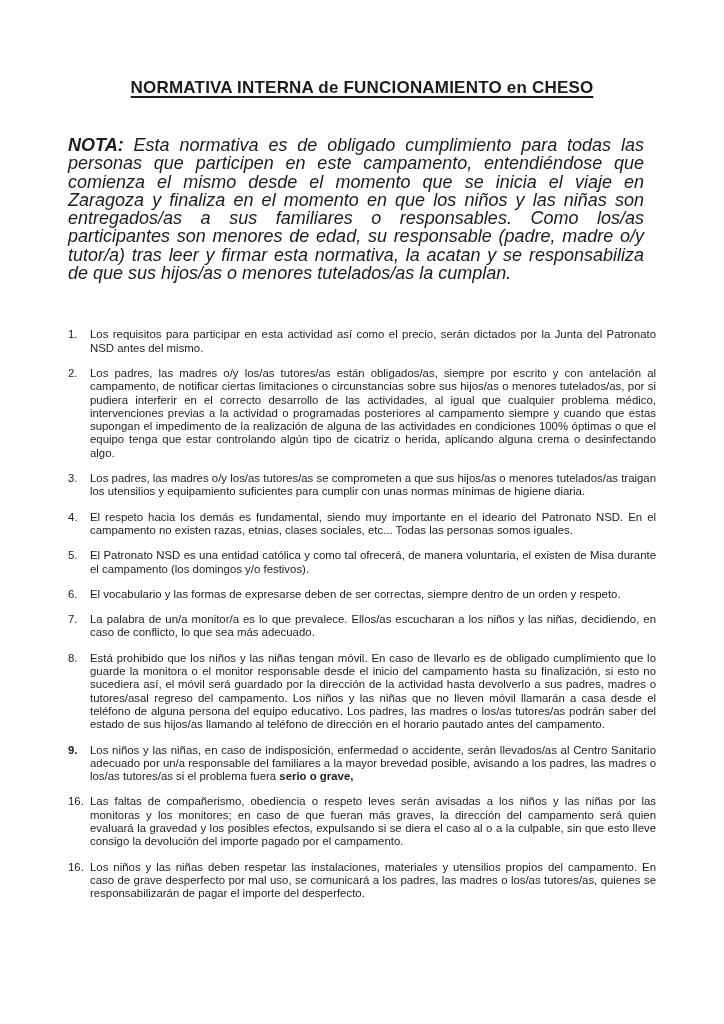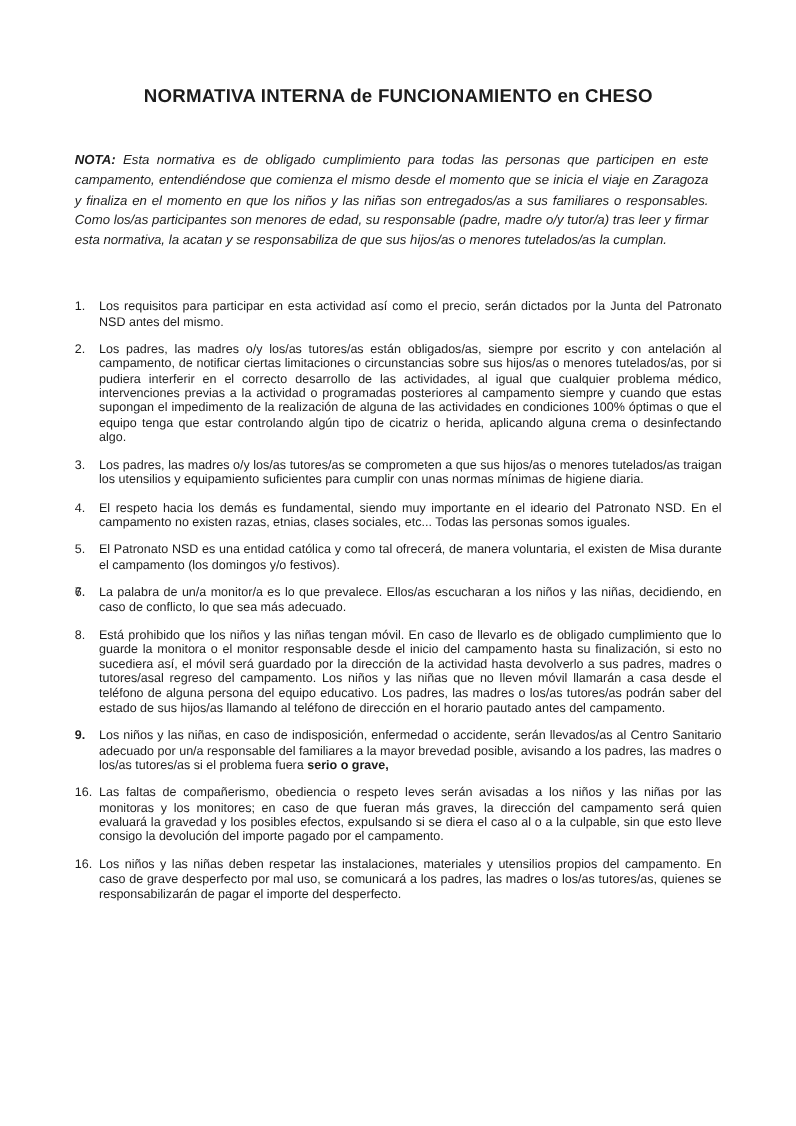--- a/index.html
+++ b/index.html
@@ -18,28 +18,29 @@
     font-family: "Liberation Sans", sans-serif;
     color: #1c1c1c;
     overflow: hidden;
   }
   .doc-title {
     margin: 0;
     text-align: center;
     font-size: 17px;
     font-weight: bold;
     letter-spacing: 0.2px;
+    text-decoration: underline;
     text-decoration-thickness: 1.5px;
     text-underline-offset: 3px;
     white-space: nowrap;
   }
   .note {
     margin: 38px 12px 0 0;
     font-style: italic;
-    font-size: 12px;
+    font-size: 18px;
     line-height: 18.3px;
     text-align: justify;
   }
   .note-label {
     font-weight: bold;
     font-style: italic;
   }
   .rules {
     margin-top: 46px;
   }
@@ -95,20 +96,21 @@
       <span class="txt">El respeto hacia los demás es fundamental, siendo muy importante en el ideario del Patronato NSD. En el campamento no existen razas, etnias, clases sociales, etc... Todas las personas somos iguales.</span>
     </div>
 
     <div class="rule">
       <span class="num">5.</span>
       <span class="txt">El Patronato NSD es una entidad católica y como tal ofrecerá, de manera voluntaria, el existen de Misa durante el campamento (los domingos y/o festivos).</span>
     </div>
 
     <div class="rule">
       <span class="num">6.</span>
+      <span class="txt">El vocabulario y las formas de expresarse deben de ser correctas, siempre dentro de un orden y respeto.</span>
     </div>
 
     <div class="rule">
       <span class="num">7.</span>
       <span class="txt">La palabra de un/a monitor/a es lo que prevalece. Ellos/as escucharan a los niños y las niñas, decidiendo, en caso de conflicto, lo que sea más adecuado.</span>
     </div>
 
     <div class="rule">
       <span class="num">8.</span>
       <span class="txt">Está prohibido que los niños y las niñas tengan móvil. En caso de llevarlo es de obligado cumplimiento que lo guarde la monitora o el monitor responsable desde el inicio del campamento hasta su finalización, si esto no sucediera así, el móvil será guardado por la dirección de la actividad hasta devolverlo a sus padres, madres o tutores/asal regreso del campamento. Los niños y las niñas que no lleven móvil llamarán a casa desde el teléfono de alguna persona del equipo educativo. Los padres, las madres o los/as tutores/as podrán saber del estado de sus hijos/as llamando al teléfono de dirección en el horario pautado antes del campamento.</span>

